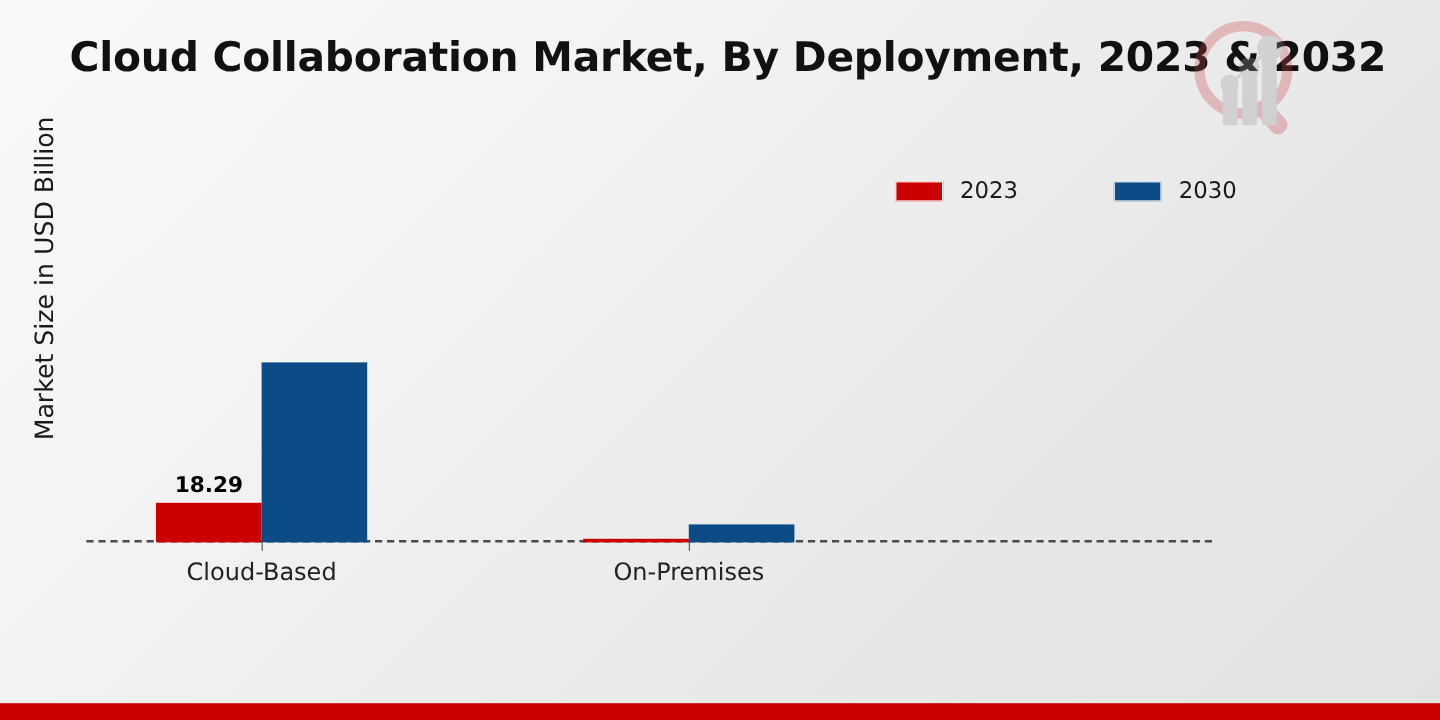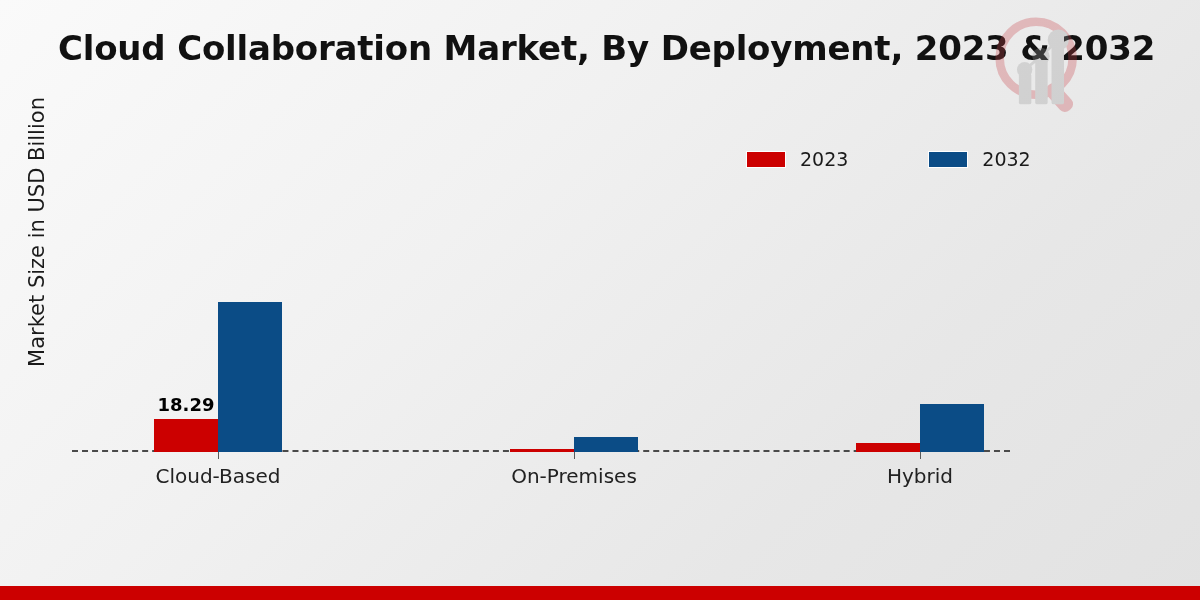--- a/index.html
+++ b/index.html
@@ -107,21 +107,21 @@
   .bar-group {
     position: absolute;
     bottom: 0;
     height: 272px;
     display: flex;
     align-items: flex-end;
     justify-content: center;
   }
 
   .bar {
-    width: 64px;
+    width: 88px;
     position: relative;
   }
   .bar-2023 { background: #cc0000; }
   .bar-2032 { background: #0b4c86; }
 
   .bar-value {
     position: absolute;
     bottom: 100%;
     left: 50%;
     transform: translateX(-50%);
@@ -184,21 +184,21 @@
     </svg>
   </div>
 
   <div id="legend">
     <div class="legend-item">
       <span class="legend-swatch bar-2023"></span>
       <span class="legend-label">2023</span>
     </div>
     <div class="legend-item">
       <span class="legend-swatch bar-2032"></span>
-      <span class="legend-label">2032</span>
+      <span class="legend-label">2030</span>
     </div>
   </div>
 
   <div id="y-axis-title">Market Size in USD Billion</div>
 
   <div id="plot-area">
 
     <div id="baseline"></div>
 
     <div class="bar-group" style="left:51px; width:190px;">
@@ -216,28 +216,18 @@
       <div class="bar bar-2023" style="height:3px;">
         <span class="bar-value"></span>
       </div>
       <div class="bar bar-2032" style="height:15px;">
         <span class="bar-value"></span>
       </div>
       <div class="tick-mark"></div>
       <div class="cat-label">On-Premises</div>
     </div>
 
-    <div class="bar-group" style="left:753px; width:190px;">
-      <div class="bar bar-2023" style="height:9px;">
-        <span class="bar-value"></span>
-      </div>
-      <div class="bar bar-2032" style="height:48px;">
-        <span class="bar-value"></span>
-      </div>
-      <div class="tick-mark"></div>
-      <div class="cat-label">Hybrid</div>
-    </div>
 
   </div>
 
   <div id="footer-bar"></div>
 
 </div>
 
 </body></html>

